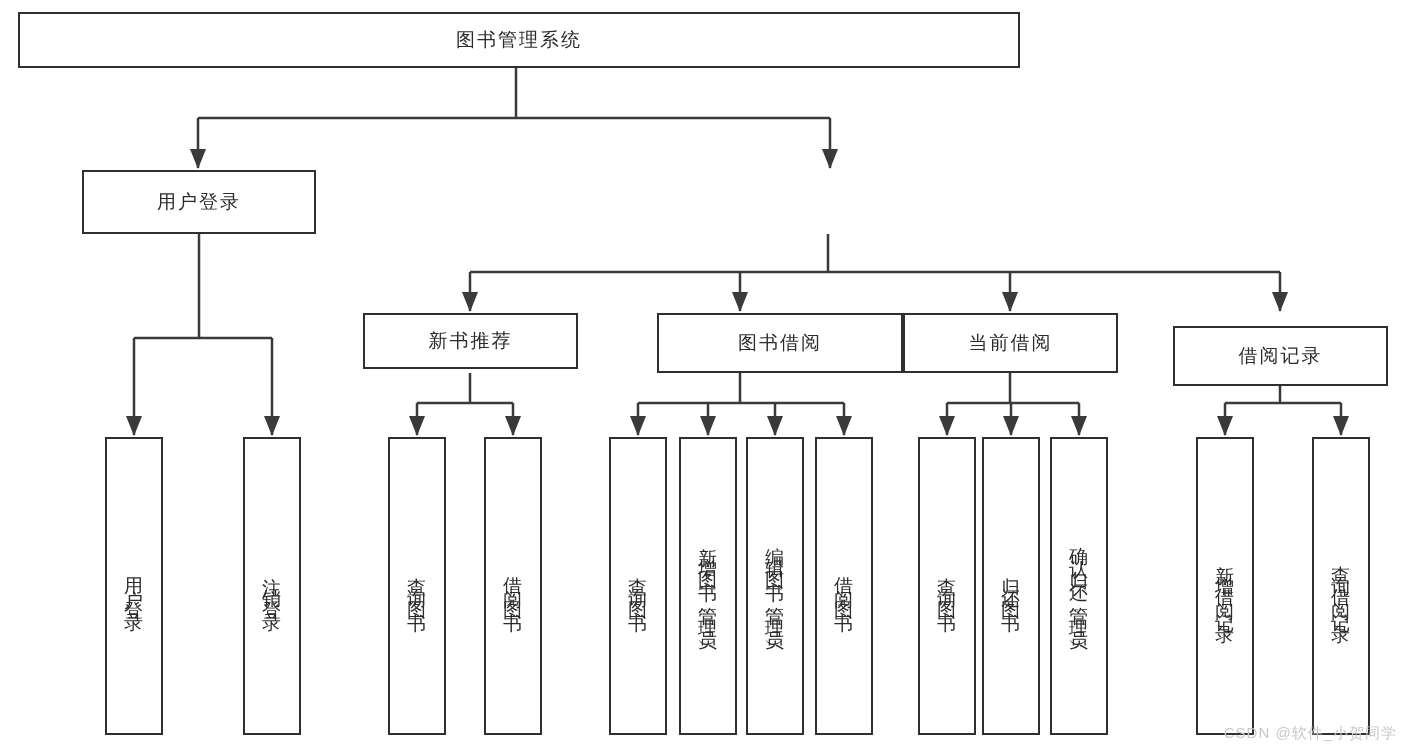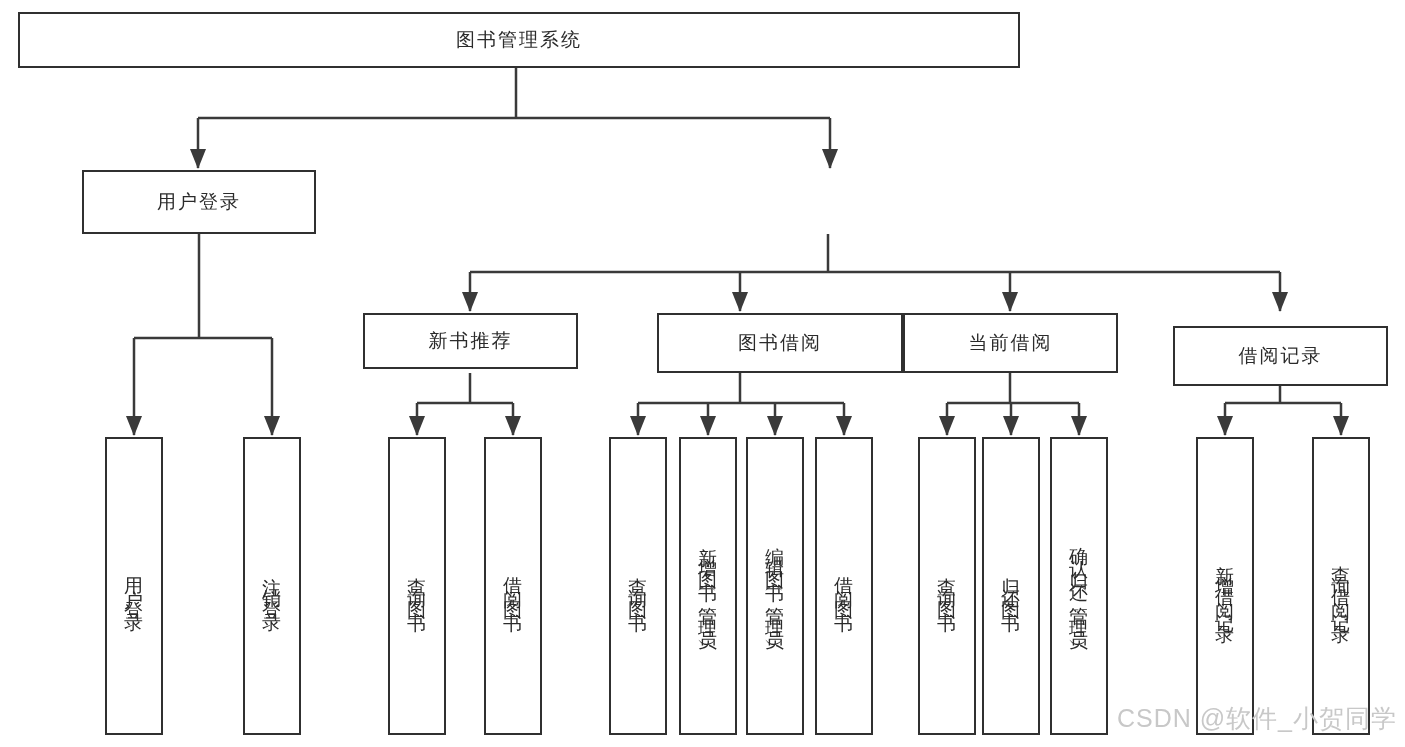--- a/index.html
+++ b/index.html
@@ -52,22 +52,22 @@
   .lv3-c{left:903px;  top:313px; width:215px; height:60px;}
   .lv3-d{left:1173px; top:326px; width:215px; height:60px;}
   .leaf{top:437px;width:58px;height:298px;}
   .leaf-a1{left:105px;}  .leaf-a2{left:243px;}
   .leaf-b1{left:388px;}  .leaf-b2{left:484px;}
   .leaf-c1{left:609px;}  .leaf-c2{left:679px;}  .leaf-c3{left:746px;}  .leaf-c4{left:815px;}
   .leaf-d1{left:918px;}  .leaf-d2{left:982px;}  .leaf-d3{left:1050px;}
   .leaf-e1{left:1196px;} .leaf-e2{left:1312px;}
   .watermark{
     position:absolute;
-    right:8px;bottom:12px;
-    font-size:25px;
+    right:8px;bottom:4px;
+    font-size:15px;
     color:var(--watermark);
     z-index:5;
     letter-spacing:1px;
     white-space:nowrap;
   }
 </style>
 </head>
 <body>
 
 <div class="canvas">

